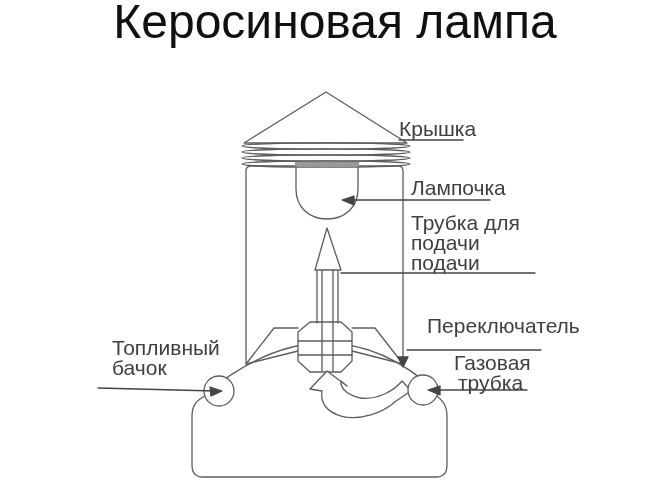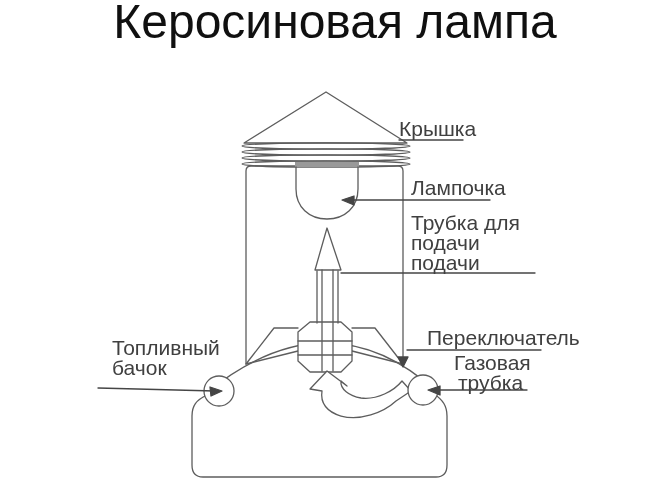--- a/index.html
+++ b/index.html
@@ -81,21 +81,21 @@
   <div class="lbl" style="left:411px;top:178px">
     <div>Лампочка</div>
   </div>
 
   <div class="lbl" style="left:411px;top:213px">
     <div>Трубка для</div>
     <div>подачи</div>
     <div>подачи</div>
   </div>
 
-  <div class="lbl" style="left:427px;top:328px">
+  <div class="lbl" style="left:427px;top:316px">
     <div>Переключатель</div>
   </div>
 
   <div class="lbl" style="left:454px;top:353px">
     <div>Газовая</div>
     <div style="padding-left:4px">трубка</div>
   </div>
 
   <div class="lbl" style="left:112px;top:338px">
     <div>Топливный</div>

